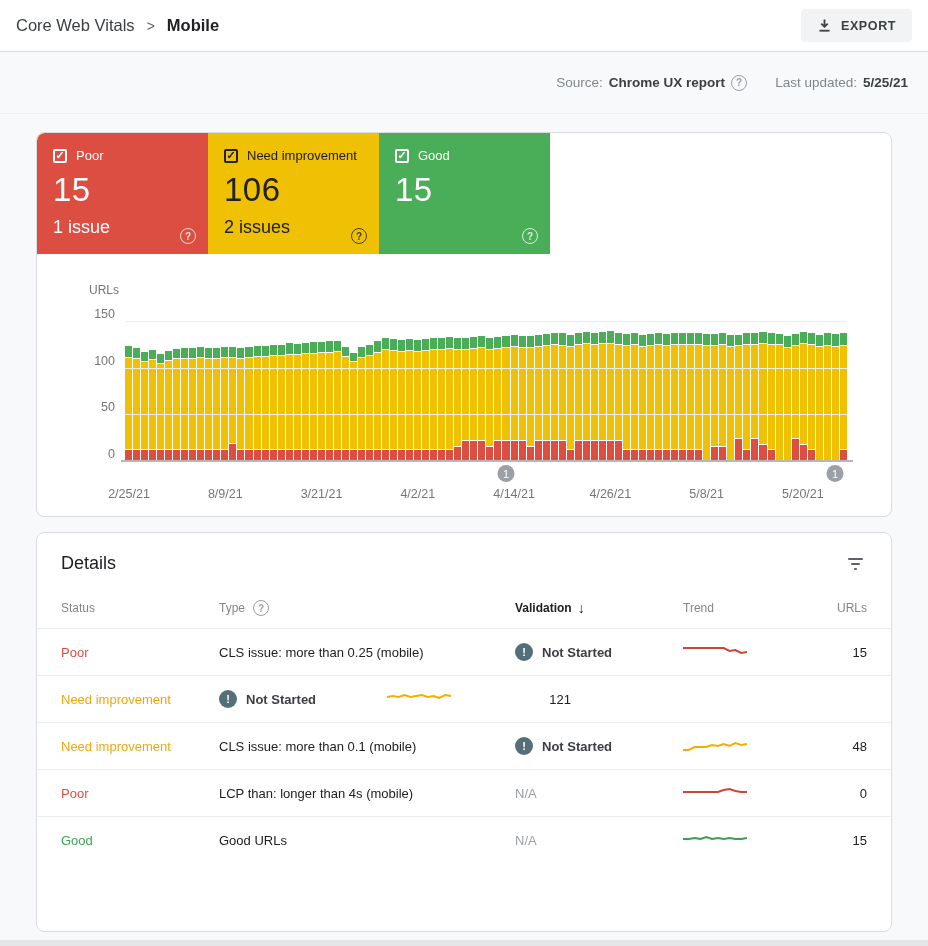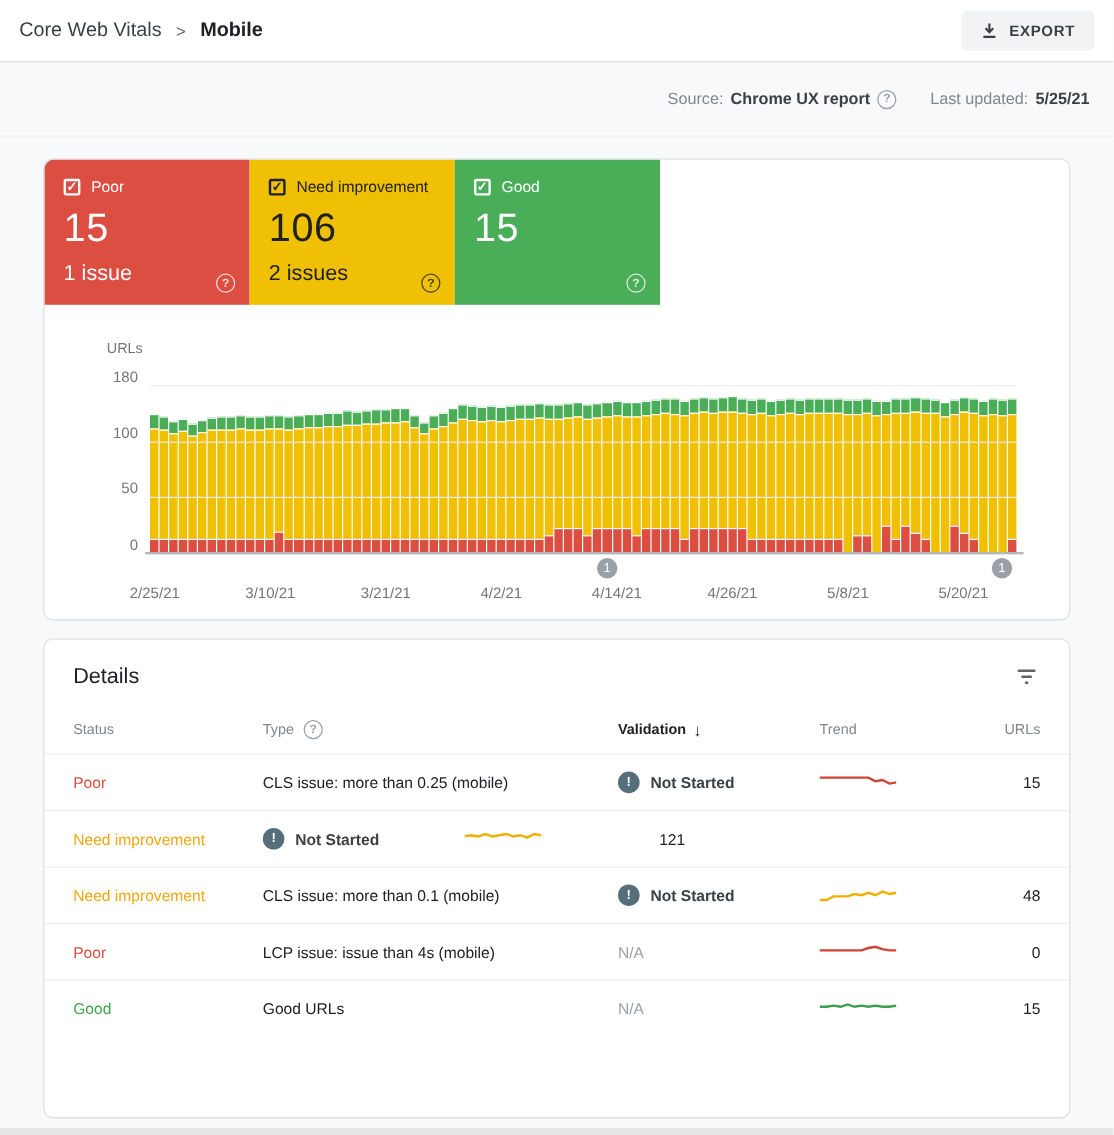--- a/index.html
+++ b/index.html
@@ -609,34 +609,34 @@
             <div class="seg" style="height: 115px; background: rgb(239, 192, 4);"></div>
           </div>
           <div class="bar">
             <div class="seg" style="height: 13px; background: rgb(74, 173, 88);"></div>
             <div class="seg" style="height: 104px; background: rgb(239, 192, 4);"></div>
             <div class="seg" style="height: 12px; background: rgb(220, 78, 65);"></div>
           </div>
         </div>
       <div class="axisline"></div>
     <div class="gridline" style="bottom: 139px;"></div>
-        <div class="ytick" style="bottom: 133px;">180</div>
+        <div class="ytick" style="bottom: 133px;">150</div>
         <div class="gridline" style="bottom: 92.3333px;"></div>
         <div class="ytick" style="bottom: 86.3333px;">100</div>
         <div class="gridline" style="bottom: 45.6667px;"></div>
         <div class="ytick" style="bottom: 39.6667px;">50</div>
         <div class="ytick" style="bottom: -7px;">0</div>
       </div>
     <div class="marker-row">
         <div class="chart-marker" style="left: 52.7778%;">1</div>
         <div class="chart-marker" style="left: 98.3333%;">1</div>
       </div>
     <div class="dates-row">
         <span class="date-label" style="left: 0.555556%;">2/25/21</span>
-        <span class="date-label" style="left: 13.8889%;">3/10/21</span>
+        <span class="date-label" style="left: 13.8889%;">8/9/21</span>
         <span class="date-label" style="left: 27.2222%;">3/21/21</span>
         <span class="date-label" style="left: 40.5556%;">4/2/21</span>
         <span class="date-label" style="left: 53.8889%;">4/14/21</span>
         <span class="date-label" style="left: 67.2222%;">4/26/21</span>
         <span class="date-label" style="left: 80.5556%;">5/8/21</span>
         <span class="date-label" style="left: 93.8889%;">5/20/21</span>
       </div>
   </div>
 </div>
 
@@ -694,21 +694,21 @@
       <span class="excl-icon">!</span>
       <span>Not Started</span>
     </div>
     <div class="col-trend"><svg width="64" height="16" viewBox="0 0 64 16">
           <polyline points="0.0,13 5.8,13 11.6,10 17.5,10 23.3,10 29.1,8 34.9,9 40.7,7 46.5,9 52.4,6 58.2,8 64.0,7" fill="none" stroke="#efb000" stroke-width="2"></polyline>
         </svg></div>
     <div class="col-urls">48</div>
   </div>
   <div class="trow data-row">
     <div class="col-status status-label" style="color: rgb(220, 78, 65);">Poor</div>
-    <div class="col-type">LCP issue: issue than 4s (mobile)</div>
+    <div class="col-type">LCP than: longer than 4s (mobile)</div>
     <div class="col-validation validation-cell na">
 
       <span>N/A</span>
     </div>
     <div class="col-trend"><svg width="64" height="16" viewBox="0 0 64 16">
           <polyline points="0.0,8 5.8,8 11.6,8 17.5,8 23.3,8 29.1,8 34.9,8 40.7,6 46.5,5 52.4,7 58.2,8 64.0,8" fill="none" stroke="#d04437" stroke-width="2"></polyline>
         </svg></div>
     <div class="col-urls">0</div>
   </div>
   <div class="trow data-row">

